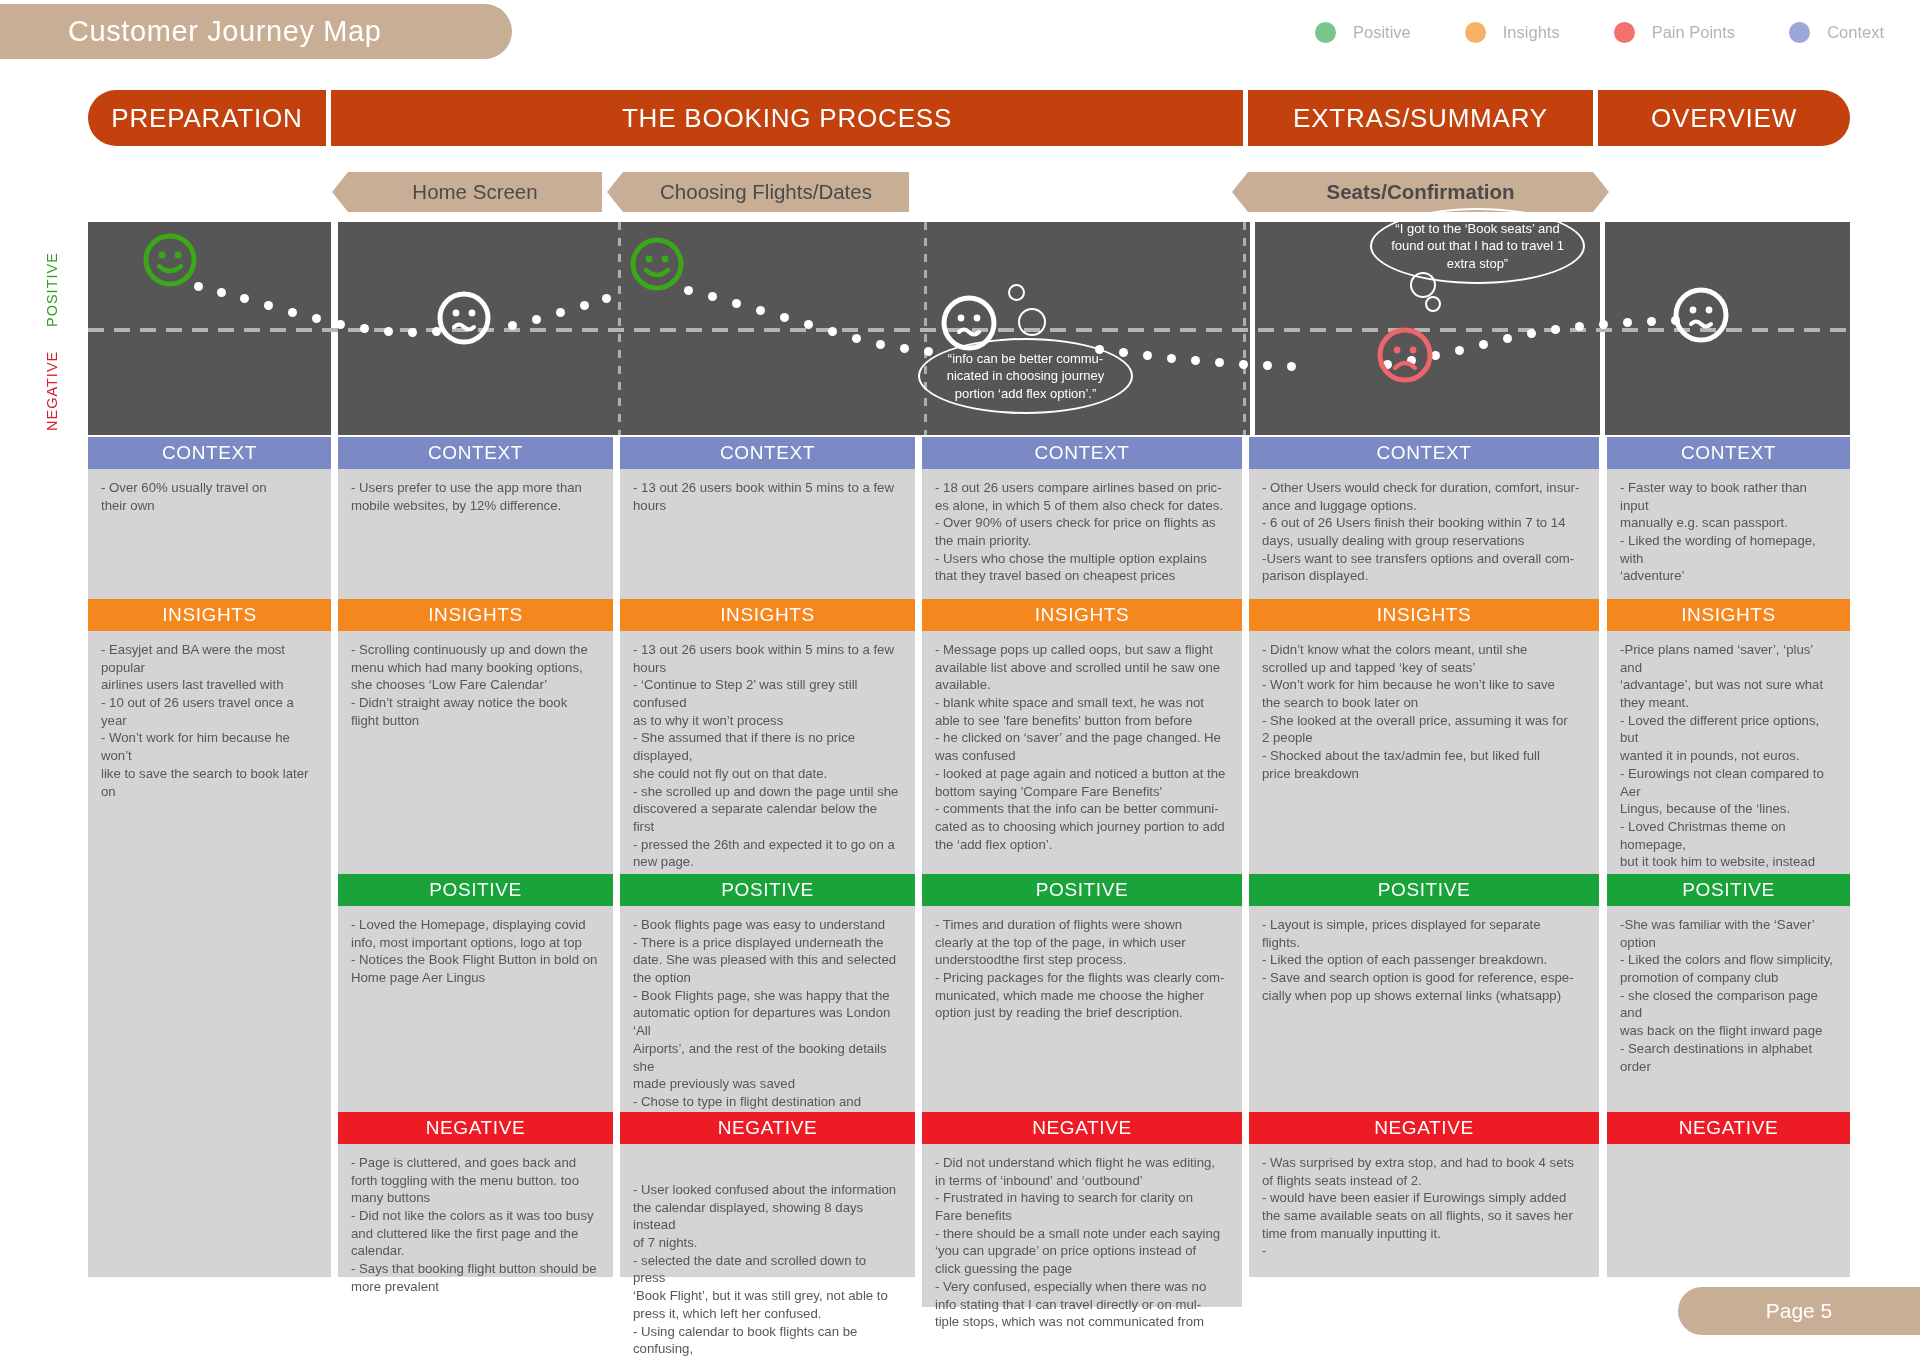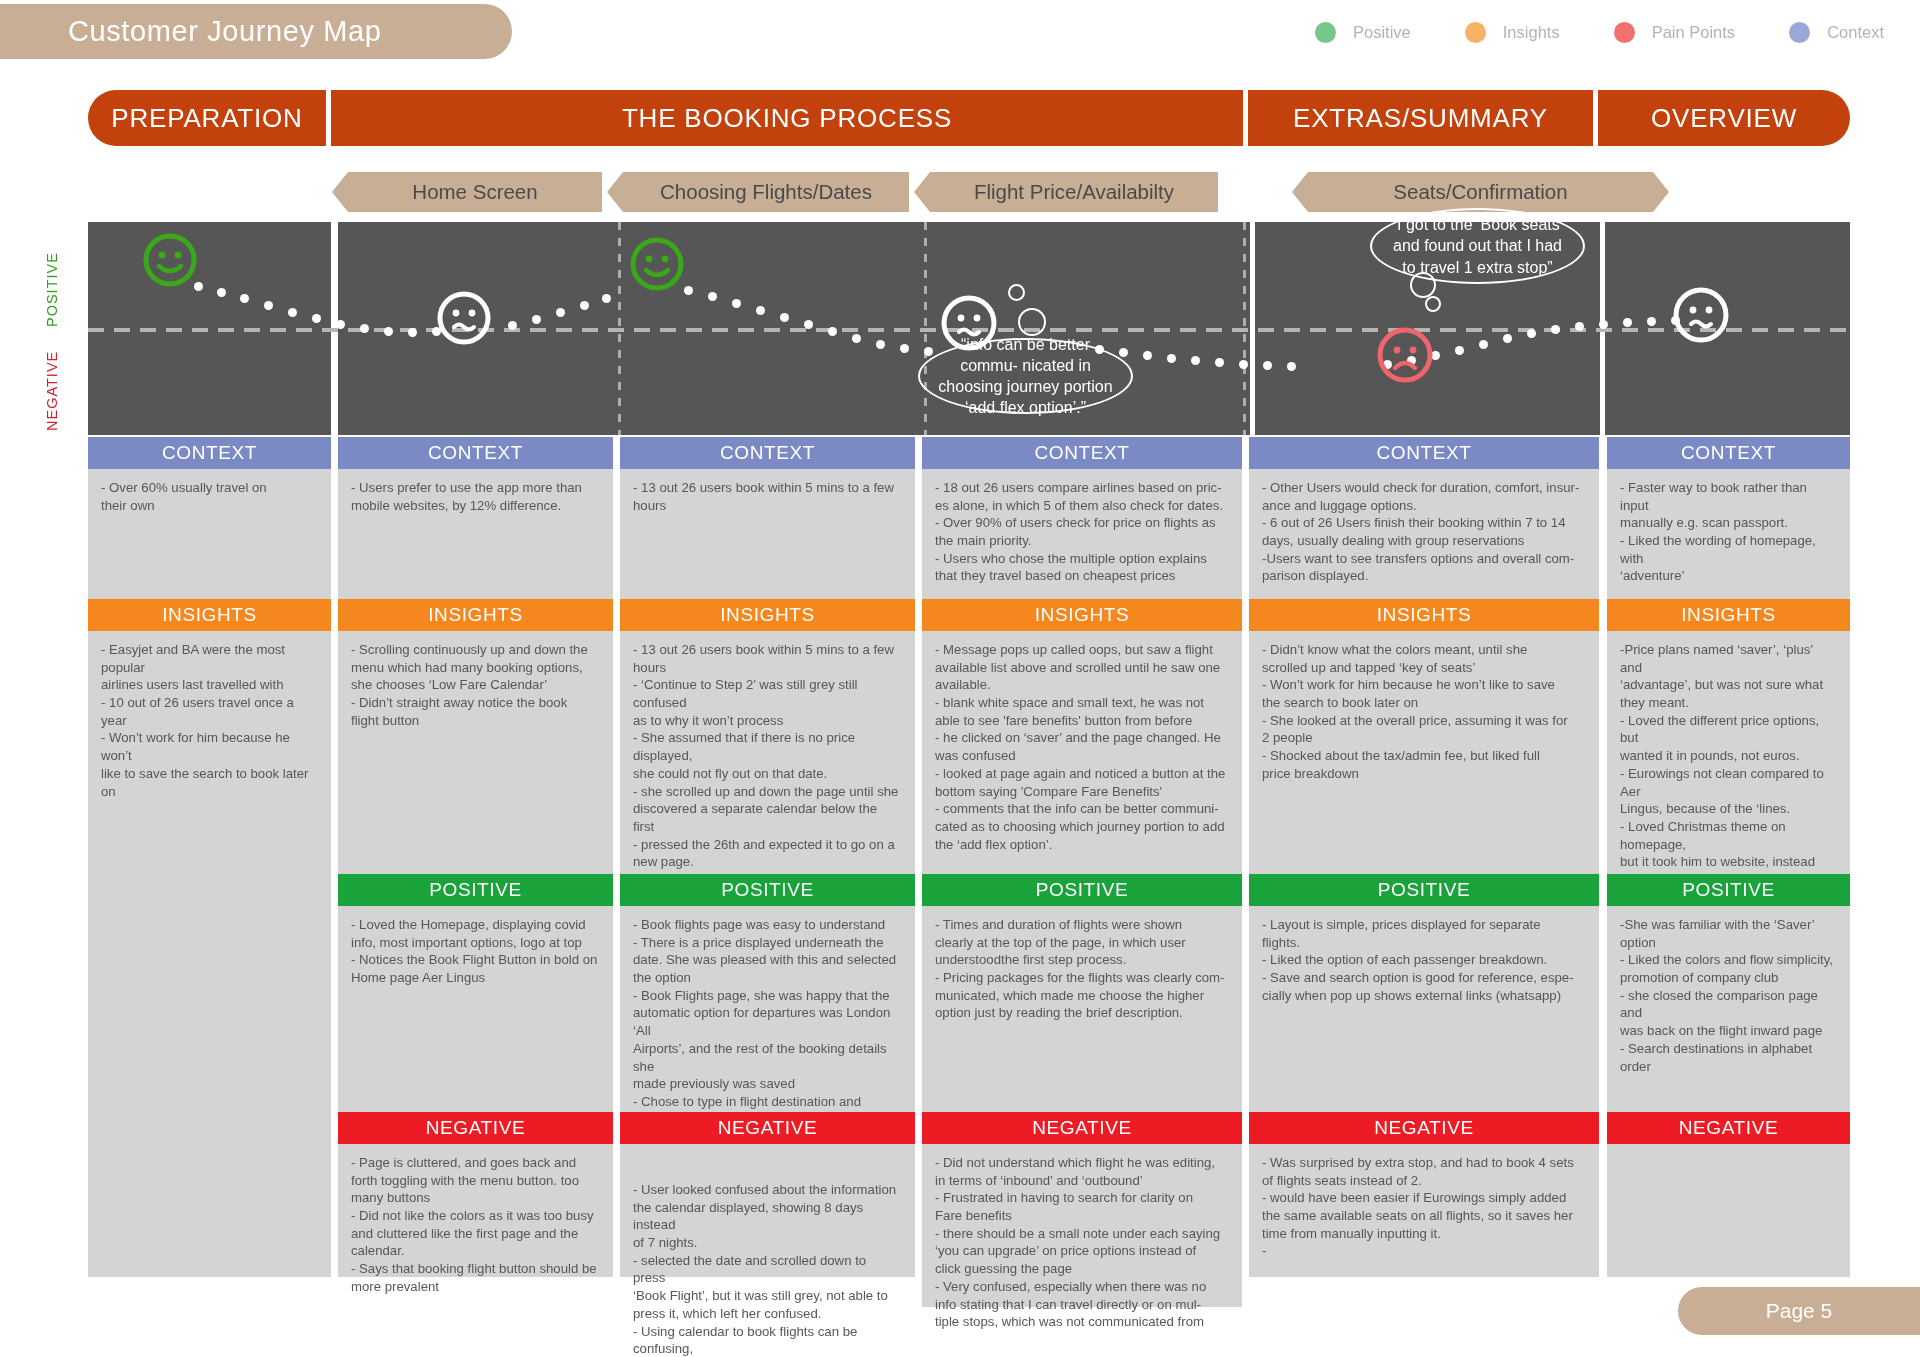--- a/index.html
+++ b/index.html
@@ -56,21 +56,21 @@
     border-right: 16px solid #c9ae96;
   }
   .substep.tail::after {
     content: ""; position: absolute; right: -16px; top: 0;
     border-top: 20px solid transparent; border-bottom: 20px solid transparent;
     border-left: 16px solid #c9ae96;
   }
   #sub-0 { left: 348px; width: 254px; }
   #sub-1 { left: 623px; width: 286px; }
   #sub-2 { left: 930px; width: 288px; }
-  #sub-3 { left: 1308px; width: 345px; }
+  #sub-3 { left: 1248px; width: 345px; font-weight: bold; }
 
   
   .chart-strip { position: absolute; left: 88px; top: 222px; width: 1762px; height: 213px; }
   .chart-col {
     position: absolute; top: 0; height: 213px; background: #565656;
   }
   .chart-divider {
     position: absolute; top: 0; height: 213px; width: 3px;
     background: repeating-linear-gradient(to bottom,#adadad 0 8px, transparent 8px 16px);
   }
@@ -88,21 +88,21 @@
   .axis-pos { bottom: 108px; color: #2f9e1f; }
   .axis-neg { bottom: 4px;   color: #d1202a; }
 
   .face { position: absolute; border-radius: 50%; }
   .face svg { display: block; }
   .dot { position: absolute; background: #ffffff; border-radius: 50%; }
 
   .bubble {
     position: absolute; border: 2.5px solid #ffffff; border-radius: 50%;
     display: flex; align-items: center; justify-content: center; text-align: center;
-    color: #ffffff; font-size: 16px; line-height: 1.32; padding: 8px 14px;
+    color: #ffffff; font-size: 13px; line-height: 1.32; padding: 8px 14px;
   }
   .o-small { position: absolute; border: 2.5px solid #fff; border-radius: 50%; }
 
   
   .grid { position: absolute; left: 88px; top: 437px; width: 1762px; }
   .col {
     position: absolute; top: 0; background: #d4d4d4;
   }
   .band {
     position: absolute; left: 0; width: 100%; height: 32px;
@@ -168,23 +168,20 @@
     </div>
   <div class="phase-bar" id="phase-3">
       <span>OVERVIEW</span>
     </div>
 
   <div class="substep" id="sub-0">
       <span>Home Screen</span>
     </div>
   <div class="substep" id="sub-1">
       <span>Choosing Flights/Dates</span>
-    </div>
-  <div class="substep" id="sub-2">
-      <span>Flight Price/Availabilty</span>
     </div>
   <div class="substep tail" id="sub-3">
       <span>Seats/Confirmation</span>
     </div>
 
   <div class="axis-labels">
     <div class="axis-pos">POSITIVE</div>
     <div class="axis-neg">NEGATIVE</div>
   </div>
 

